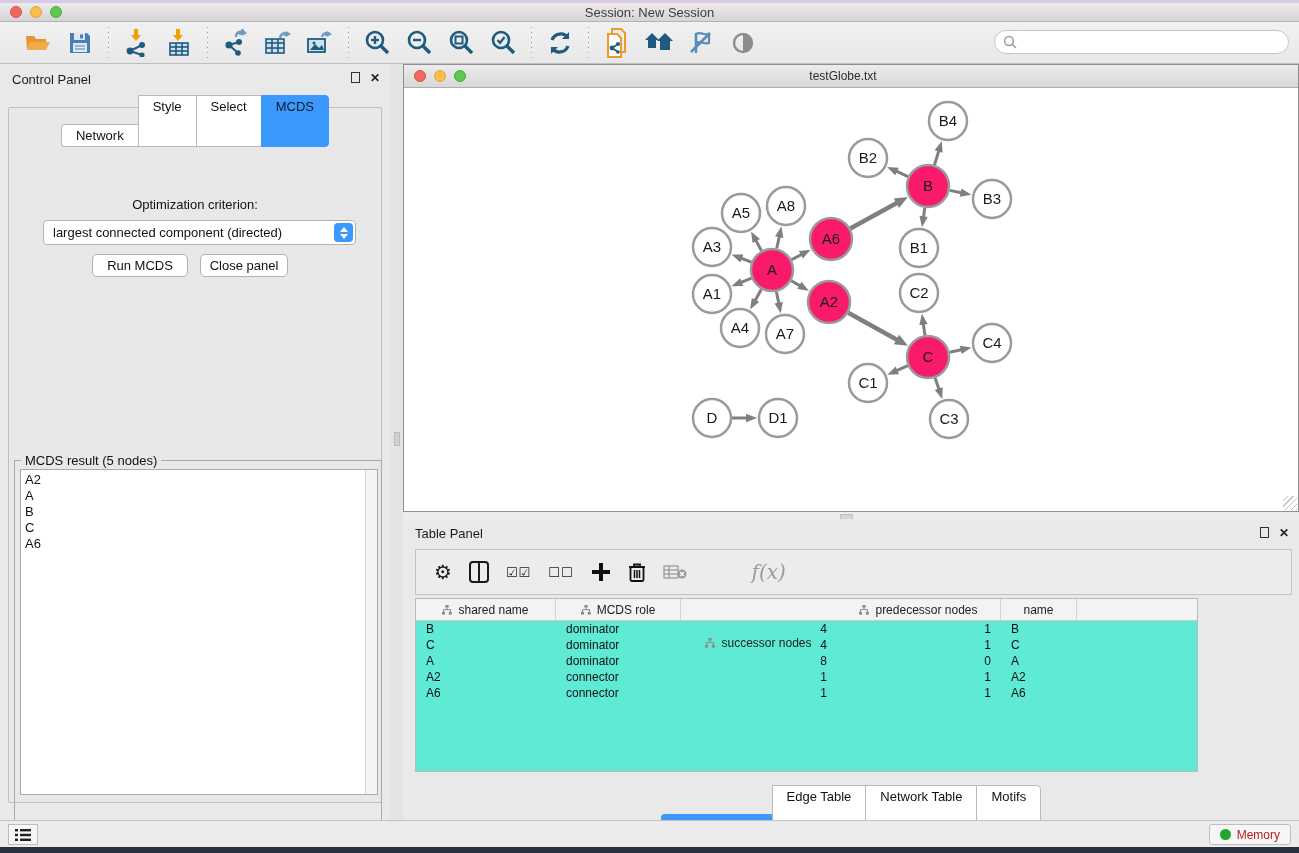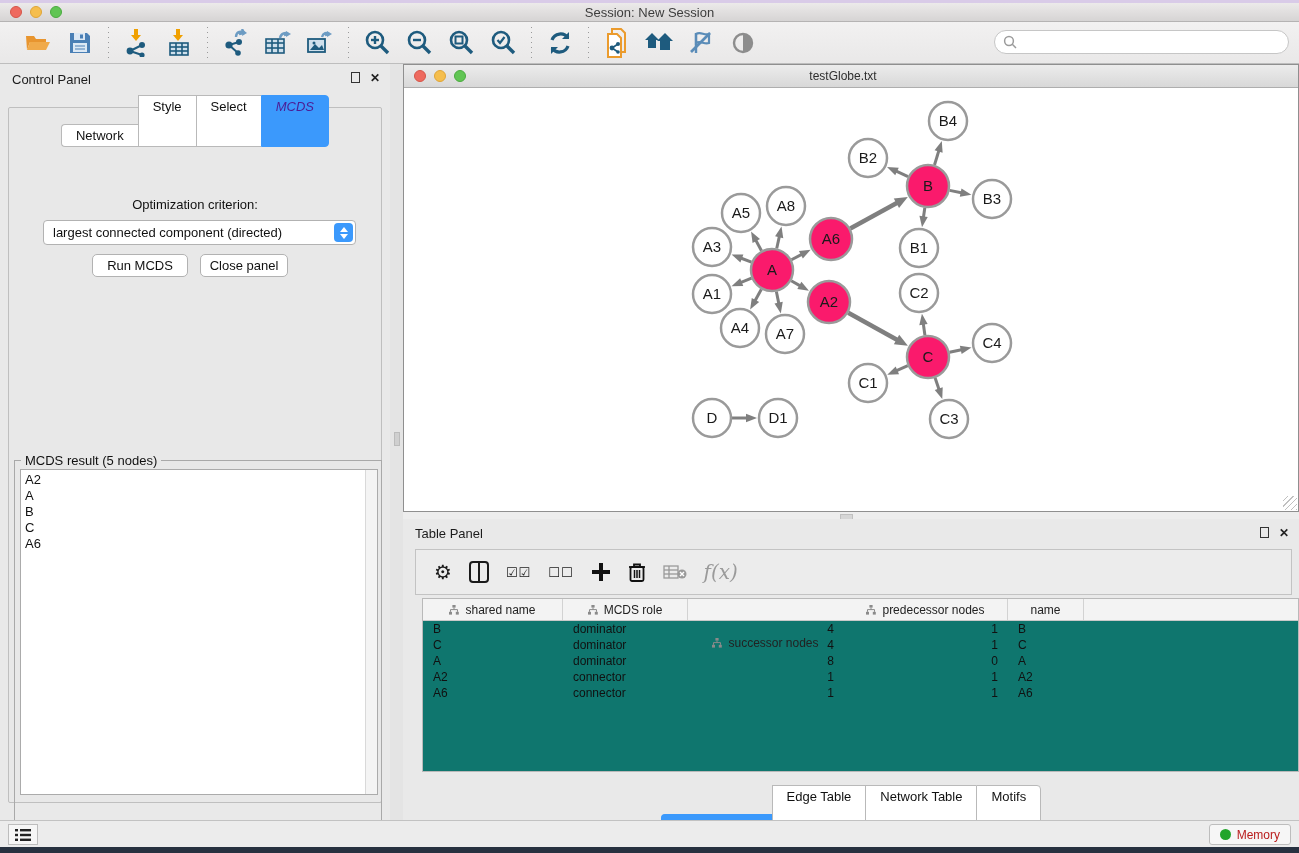--- a/index.html
+++ b/index.html
@@ -50,21 +50,21 @@
   .float-sq { display:inline-block; width:9px; height:11px; border:1.5px solid #333; }
 
   #cp-tabbox { position:absolute; left:8px; top:43px; width:374px; height:696px;
     border:1px solid #bfbfbf; background:#e8e8e8; border-radius:2px; }
   #control-tabs { position:absolute; left:0; top:31px; width:100%;
     display:flex; justify-content:center; }
   .seg-tab { font-size:13px; padding:3px 14px; background:#fff;
     border:1px solid #b9b9b9; border-right:none; color:#111; cursor:pointer; }
   .seg-tab:first-child { border-radius:4px 0 0 4px;margin-top:29px; }
   .seg-tab:last-child { border-right:1px solid #b9b9b9; border-radius:0 4px 4px 0; }
-  .seg-tab.active { background:#3b99fc; border-color:#3b99fc; color:#4c1d95;font-style:italic; }
+  .seg-tab.active { background:#3b99fc; border-color:#3b99fc; color:#0f172a; }
 
   #opt-label { position:absolute; left:0; top:133px; width:390px; text-align:center;
     font-size:13px; color:#111; }
   #criterion-select { position:absolute; left:43px; top:156px; width:313px; height:25px;
     background:#fff; border:1px solid #b2b2b2; border-radius:4px;
     display:flex; align-items:center; font-size:13px; color:#111;
     padding-left:9px; cursor:pointer; }
   #criterion-stepper { position:absolute; right:2px; top:2px; width:19px; height:19px;
     background:#3b99fc; border-radius:4px; display:flex; flex-direction:column;
     align-items:center; justify-content:center; gap:2px; }
@@ -116,24 +116,24 @@
   #tp-header { position:absolute; left:0; top:0; width:100%; height:28px;
     display:flex; align-items:center; }
   #tp-header .ptitle { font-size:13px; color:#1c1c1c; margin-left:12px; }
   #tp-float { right:30px; } #tp-close { right:10px; }
 
   #tp-toolbar { position:absolute; left:12px; top:30px; width:877px; height:46px;
     background:#ececec; border:1px solid #c3c3c3;
     display:flex; align-items:center; gap:17px; padding-left:18px; }
   .tpt-btn { display:flex; align-items:center; justify-content:center; cursor:pointer; }
   .glyph { font-family:"DejaVu Sans", sans-serif; color:#1a1a1a; }
-  .fx { font-family:"DejaVu Serif", serif; font-style:italic; font-size:20px; color:#9a9a9a; }
-
-  #node-table { position:absolute; left:19px; top:79px; width:877px; height:174px;
-    background:#0f766e; border:1px solid #b9b9b9; overflow:hidden; }
+  .fx { font-family:"DejaVu Serif", serif; font-style:italic; font-size:20px; color:#9a9a9a;margin-left:48px; }
+
+  #node-table { position:absolute; left:12px; top:79px; width:783px; height:174px;
+    background:#5eead4; border:1px solid #b9b9b9; overflow:hidden; }
   #nt-header { display:flex; height:22px; background:#f3f3f3;
     border-bottom:1px solid #c9c9c9; }
   .nt-hcell { display:flex; align-items:center; justify-content:center; gap:6px;
     font-size:12px; color:#222; border-right:1px solid #d2d2d2; cursor:pointer; }
   .nt-row { display:flex; height:16px; align-items:center; }
   .nt-cell { font-size:12px; color:#111; padding:0 10px; }
   .nt-cell.num { text-align:right; }
 
   #table-tabs { position:absolute; left:0; top:266px; width:100%;
     display:flex; justify-content:center; }

